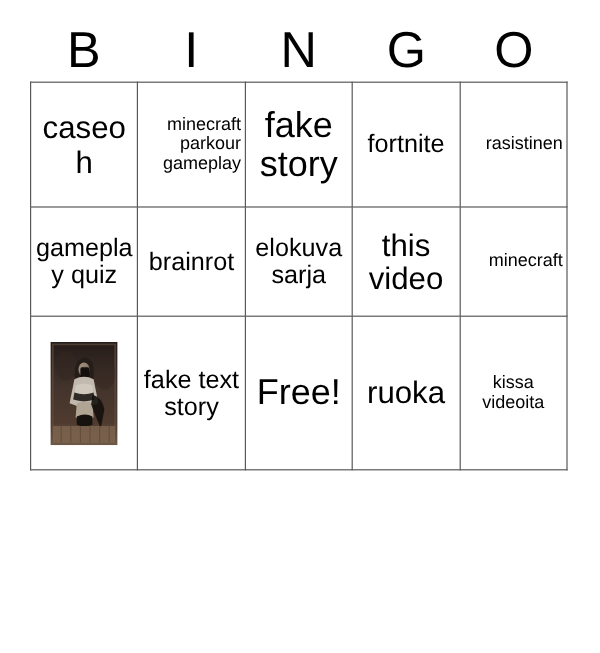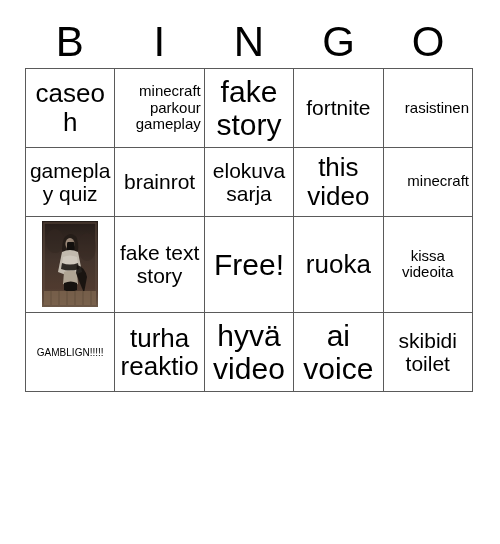--- a/index.html
+++ b/index.html
@@ -181,33 +181,16 @@
           <td>
             <span class="txt fs-xl">Free!</span>
           </td>
           <td>
             <span class="txt fs-lg">ruoka</span>
           </td>
           <td>
             <span class="txt fs-sm">kissa videoita</span>
           </td>
         </tr>
-        <tr>
-          <td>
-            <span class="txt fs-xxs">GAMBLIGN!!!!!</span>
-          </td>
-          <td>
-            <span class="txt fs-lg">turha reaktio</span>
-          </td>
-          <td>
-            <span class="txt fs-xl">hyvä video</span>
-          </td>
-          <td>
-            <span class="txt fs-xl">ai voice</span>
-          </td>
-          <td>
-            <span class="txt fs-md">skibidi toilet</span>
-          </td>
-        </tr>
       </tbody>
   </table>
 
 </div>
 
 </body></html>

